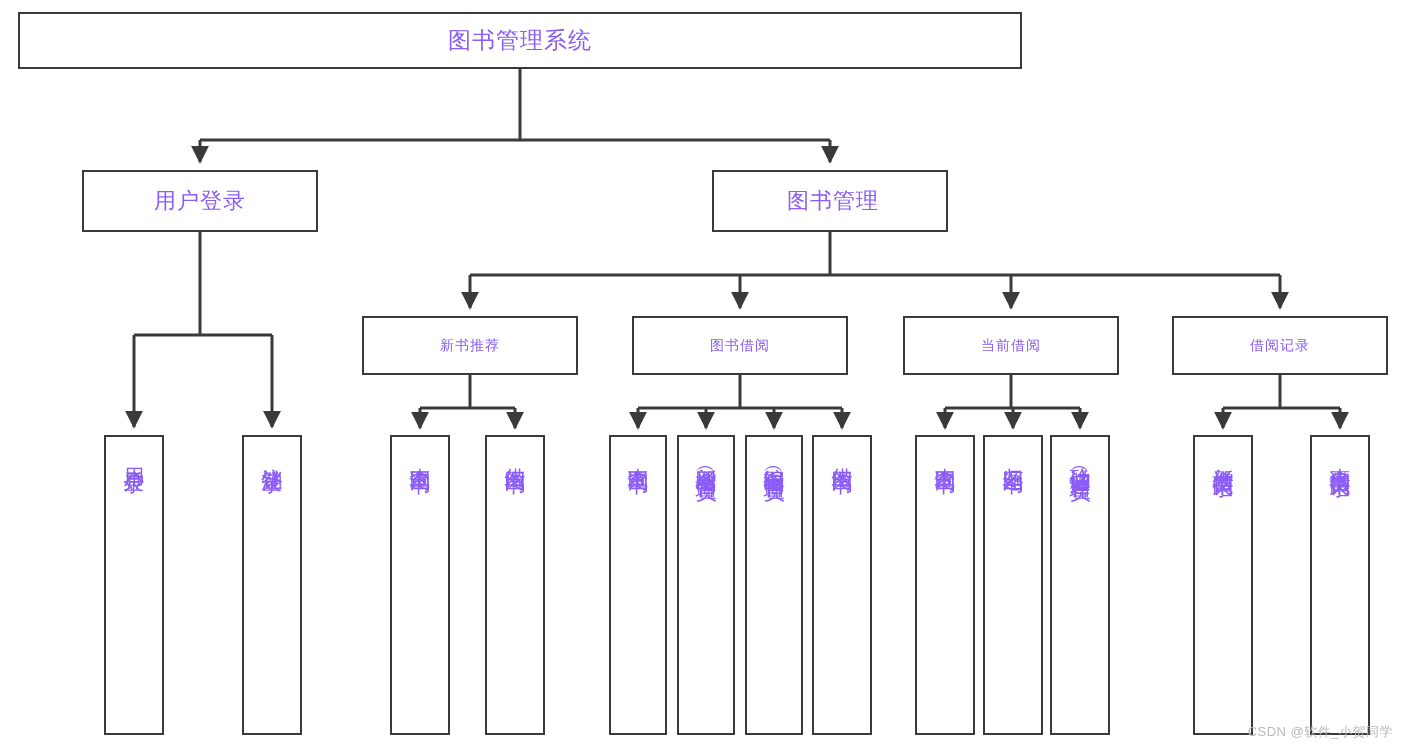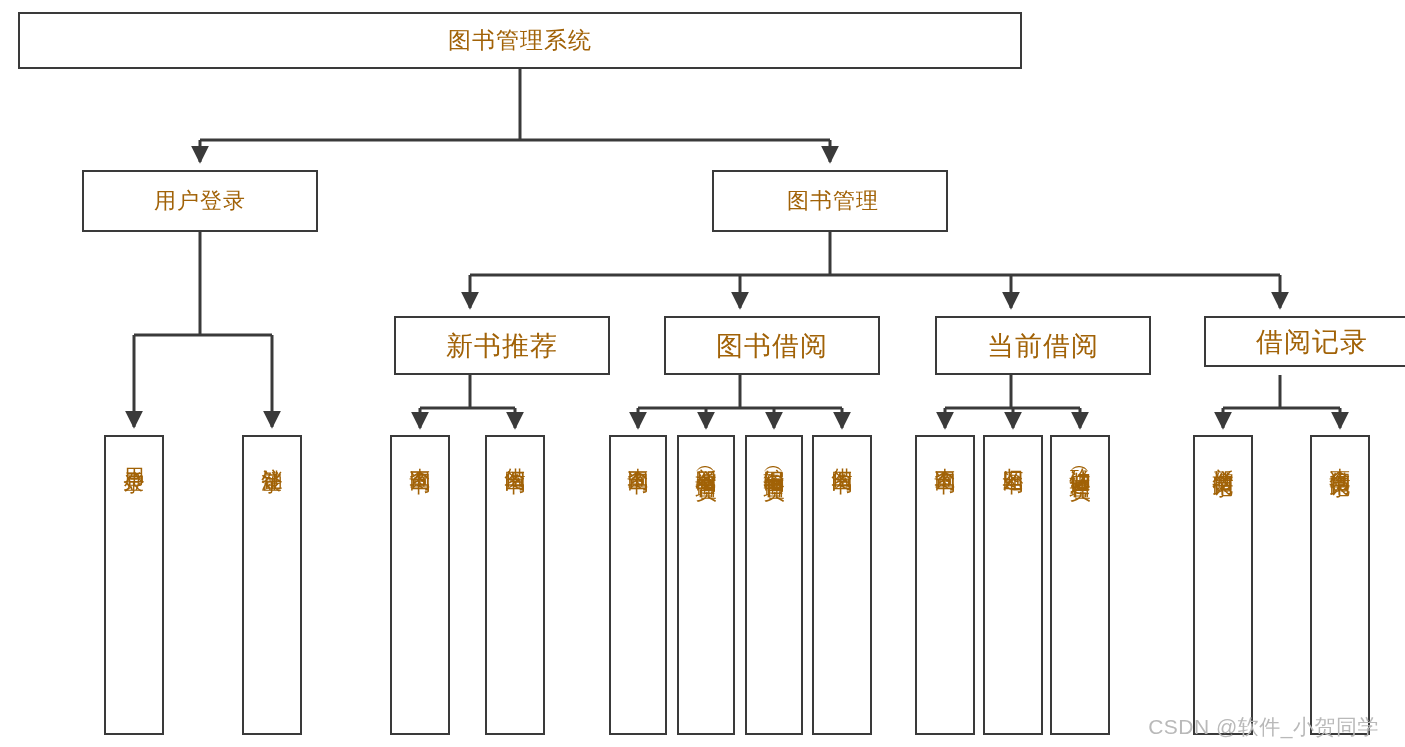--- a/index.html
+++ b/index.html
@@ -26,53 +26,52 @@
     pointer-events: none;
   }
   .node {
     position: absolute;
     box-sizing: border-box;
     border: 2px solid #3a3a3a;
     background: #ffffff;
     display: flex;
     align-items: center;
     justify-content: center;
-    color: #a16207;
+    color: #8b5cf6;
   }
   .node.root {
     font-size: 23px;
   }
   .node.lvl2 {
     font-size: 22px;
   }
   .node.lvl3 {
-    font-size: 27px;
-    margin-left: 32px;
+    font-size: 14px;
   }
   .node.leaf {
     font-size: 21px;
     align-items: flex-start;
     padding-top: 14px;
   }
   .vtext {
     writing-mode: vertical-rl;
     text-orientation: upright;
     letter-spacing: 2px;
     line-height: 1.05;
     white-space: nowrap;
   }
   .htext {
     white-space: nowrap;
     letter-spacing: 1px;
   }
   .watermark {
     position: absolute;
-    right: 26px;
+    right: 12px;
     bottom: 6px;
-    font-size: 21px;
+    font-size: 13px;
     color: #b9b9b9;
     white-space: nowrap;
     letter-spacing: 0.5px;
   }
 </style>
 </head>
 <body>
 
 <div id="canvas">
 
@@ -139,21 +138,21 @@
 
   <div class="node lvl3" style="left:362px; top:316px; width:216px; height:59px;">
     <span class="htext">新书推荐</span>
   </div>
   <div class="node lvl3" style="left:903px; top:316px; width:216px; height:59px;">
     <span class="htext">当前借阅</span>
   </div>
   <div class="node lvl3" style="left:632px; top:316px; width:216px; height:59px;">
     <span class="htext">图书借阅</span>
   </div>
-  <div class="node lvl3" style="left:1172px; top:316px; width:216px; height:51px;">
+  <div class="node lvl3" style="left:1172px; top:316px; width:216px; height:59px;">
     <span class="htext">借阅记录</span>
   </div>
 
   <div class="node leaf" style="left:104px; top:435px; width:60px; height:300px;">
     <span class="vtext">用户登录</span>
   </div>
   <div class="node leaf" style="left:242px; top:435px; width:60px; height:300px;">
     <span class="vtext">注销登录</span>
   </div>
 

